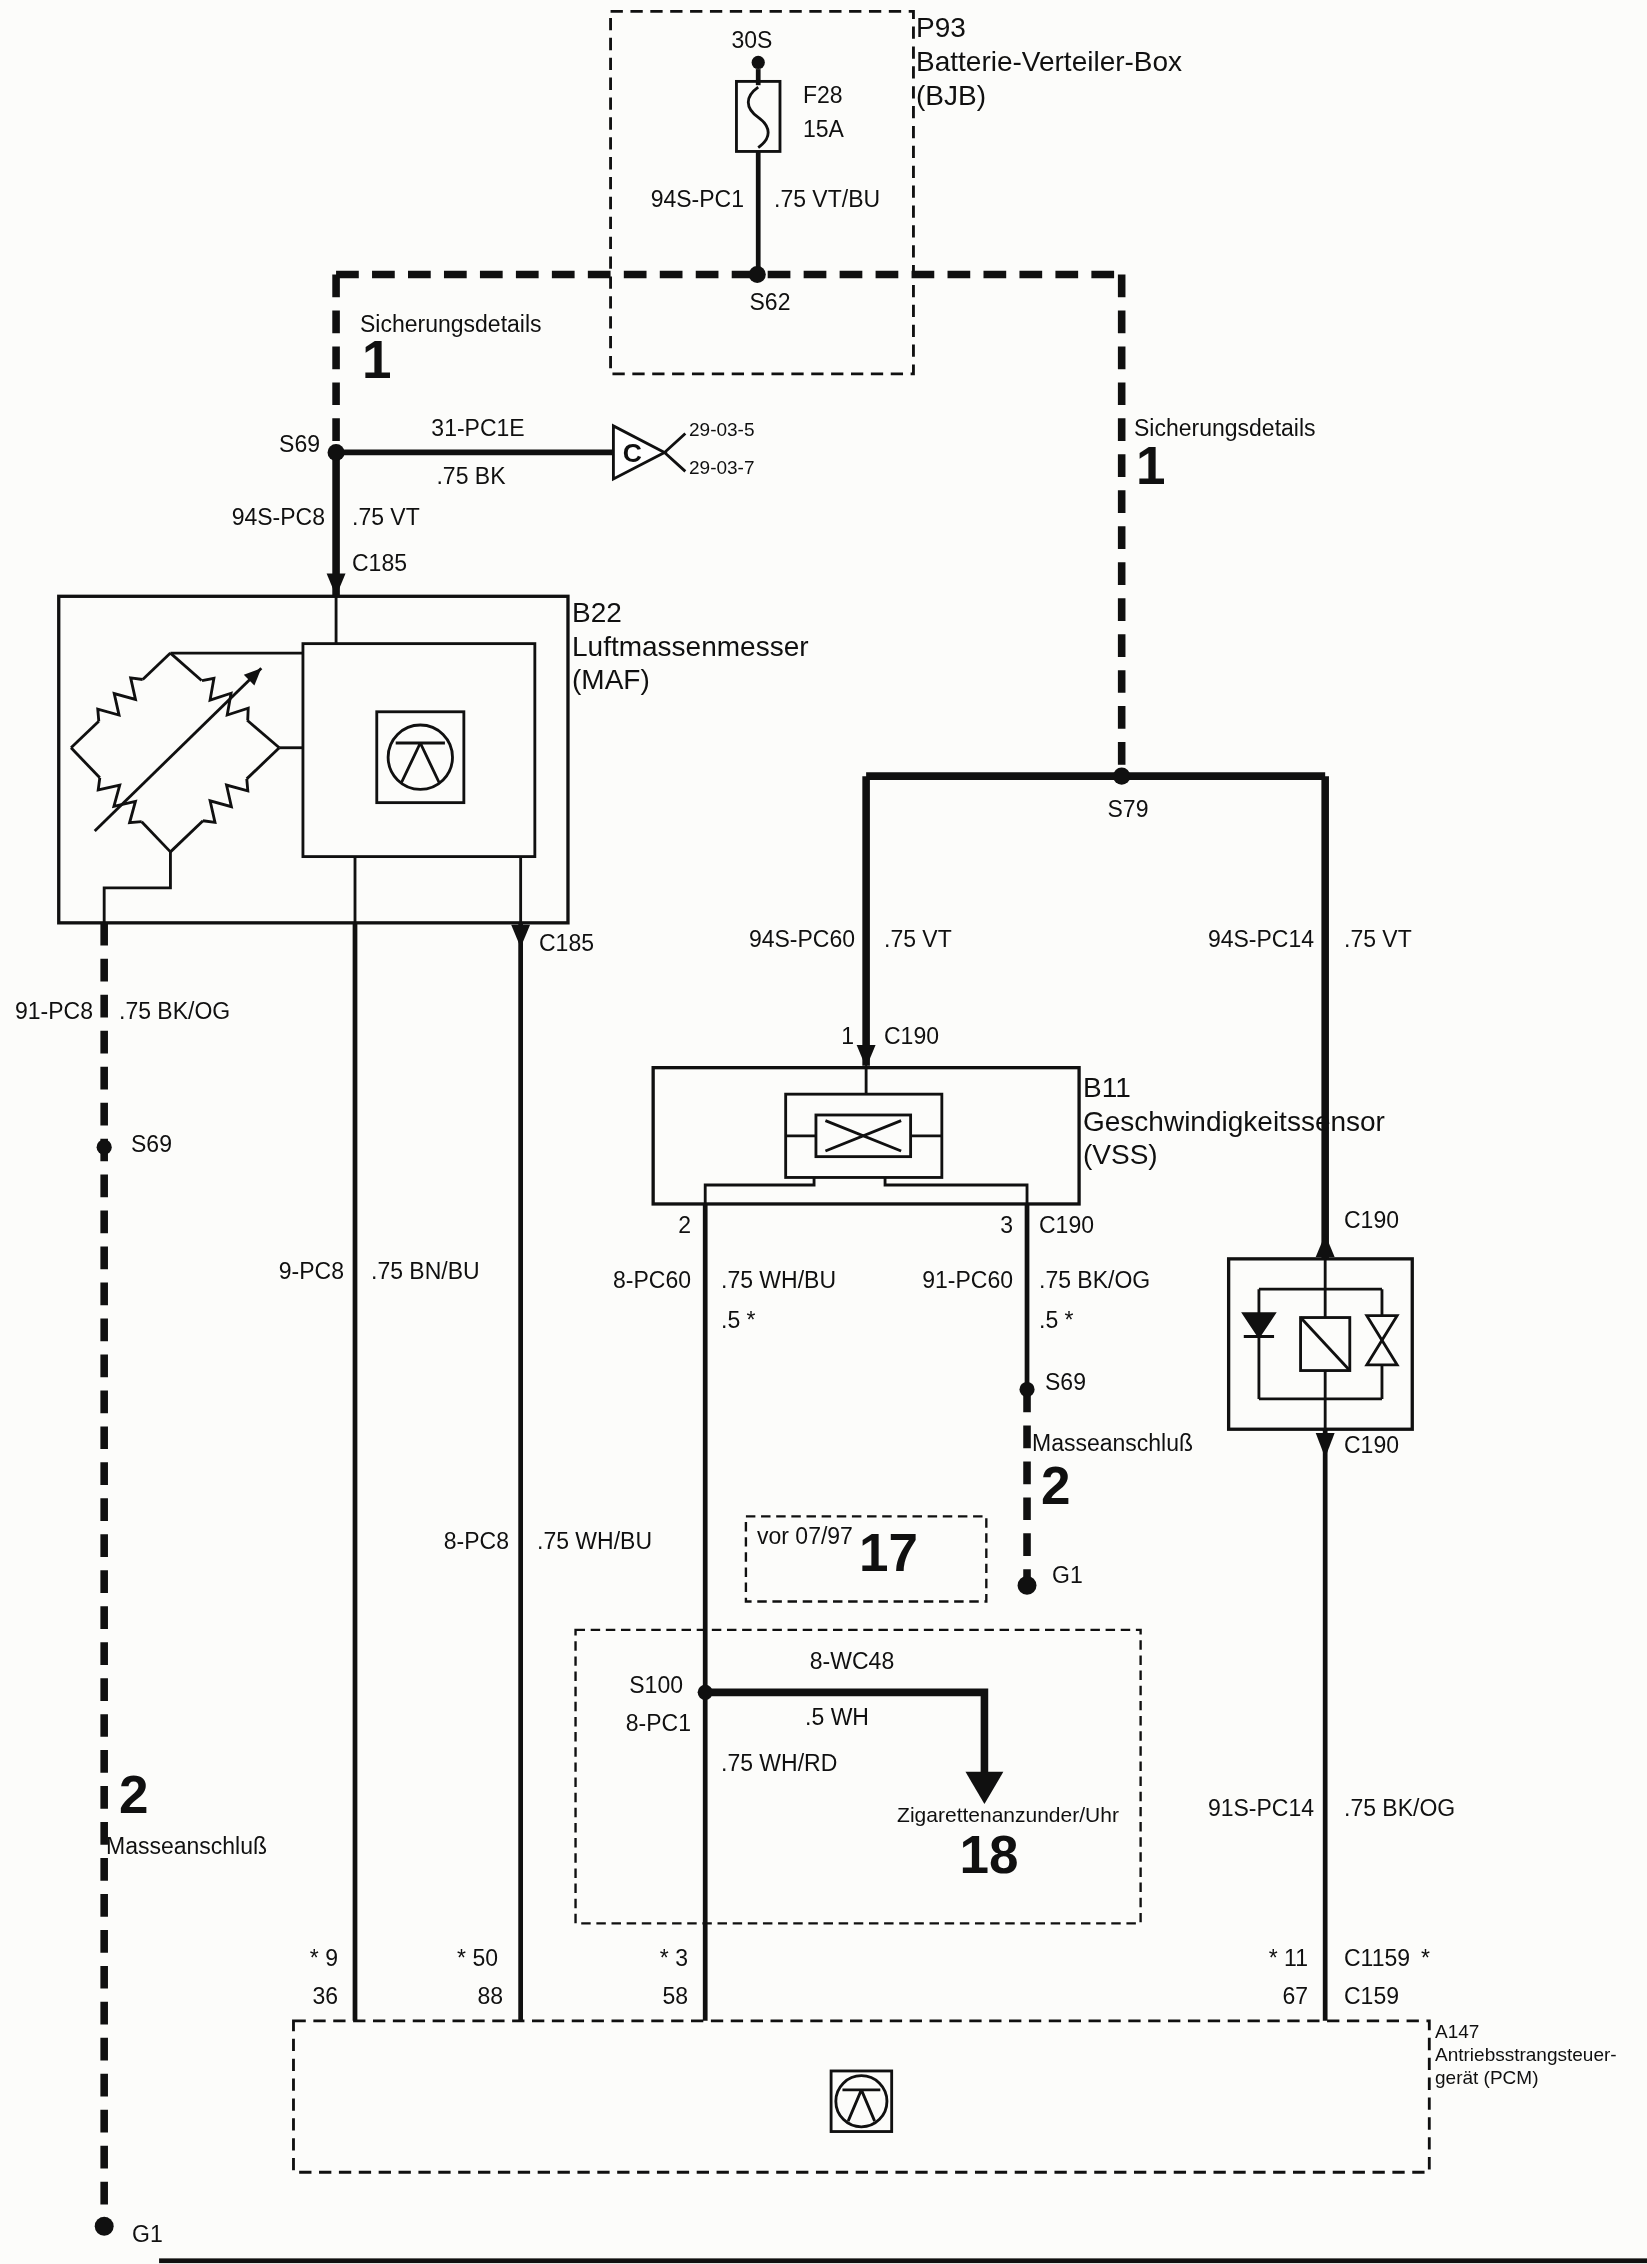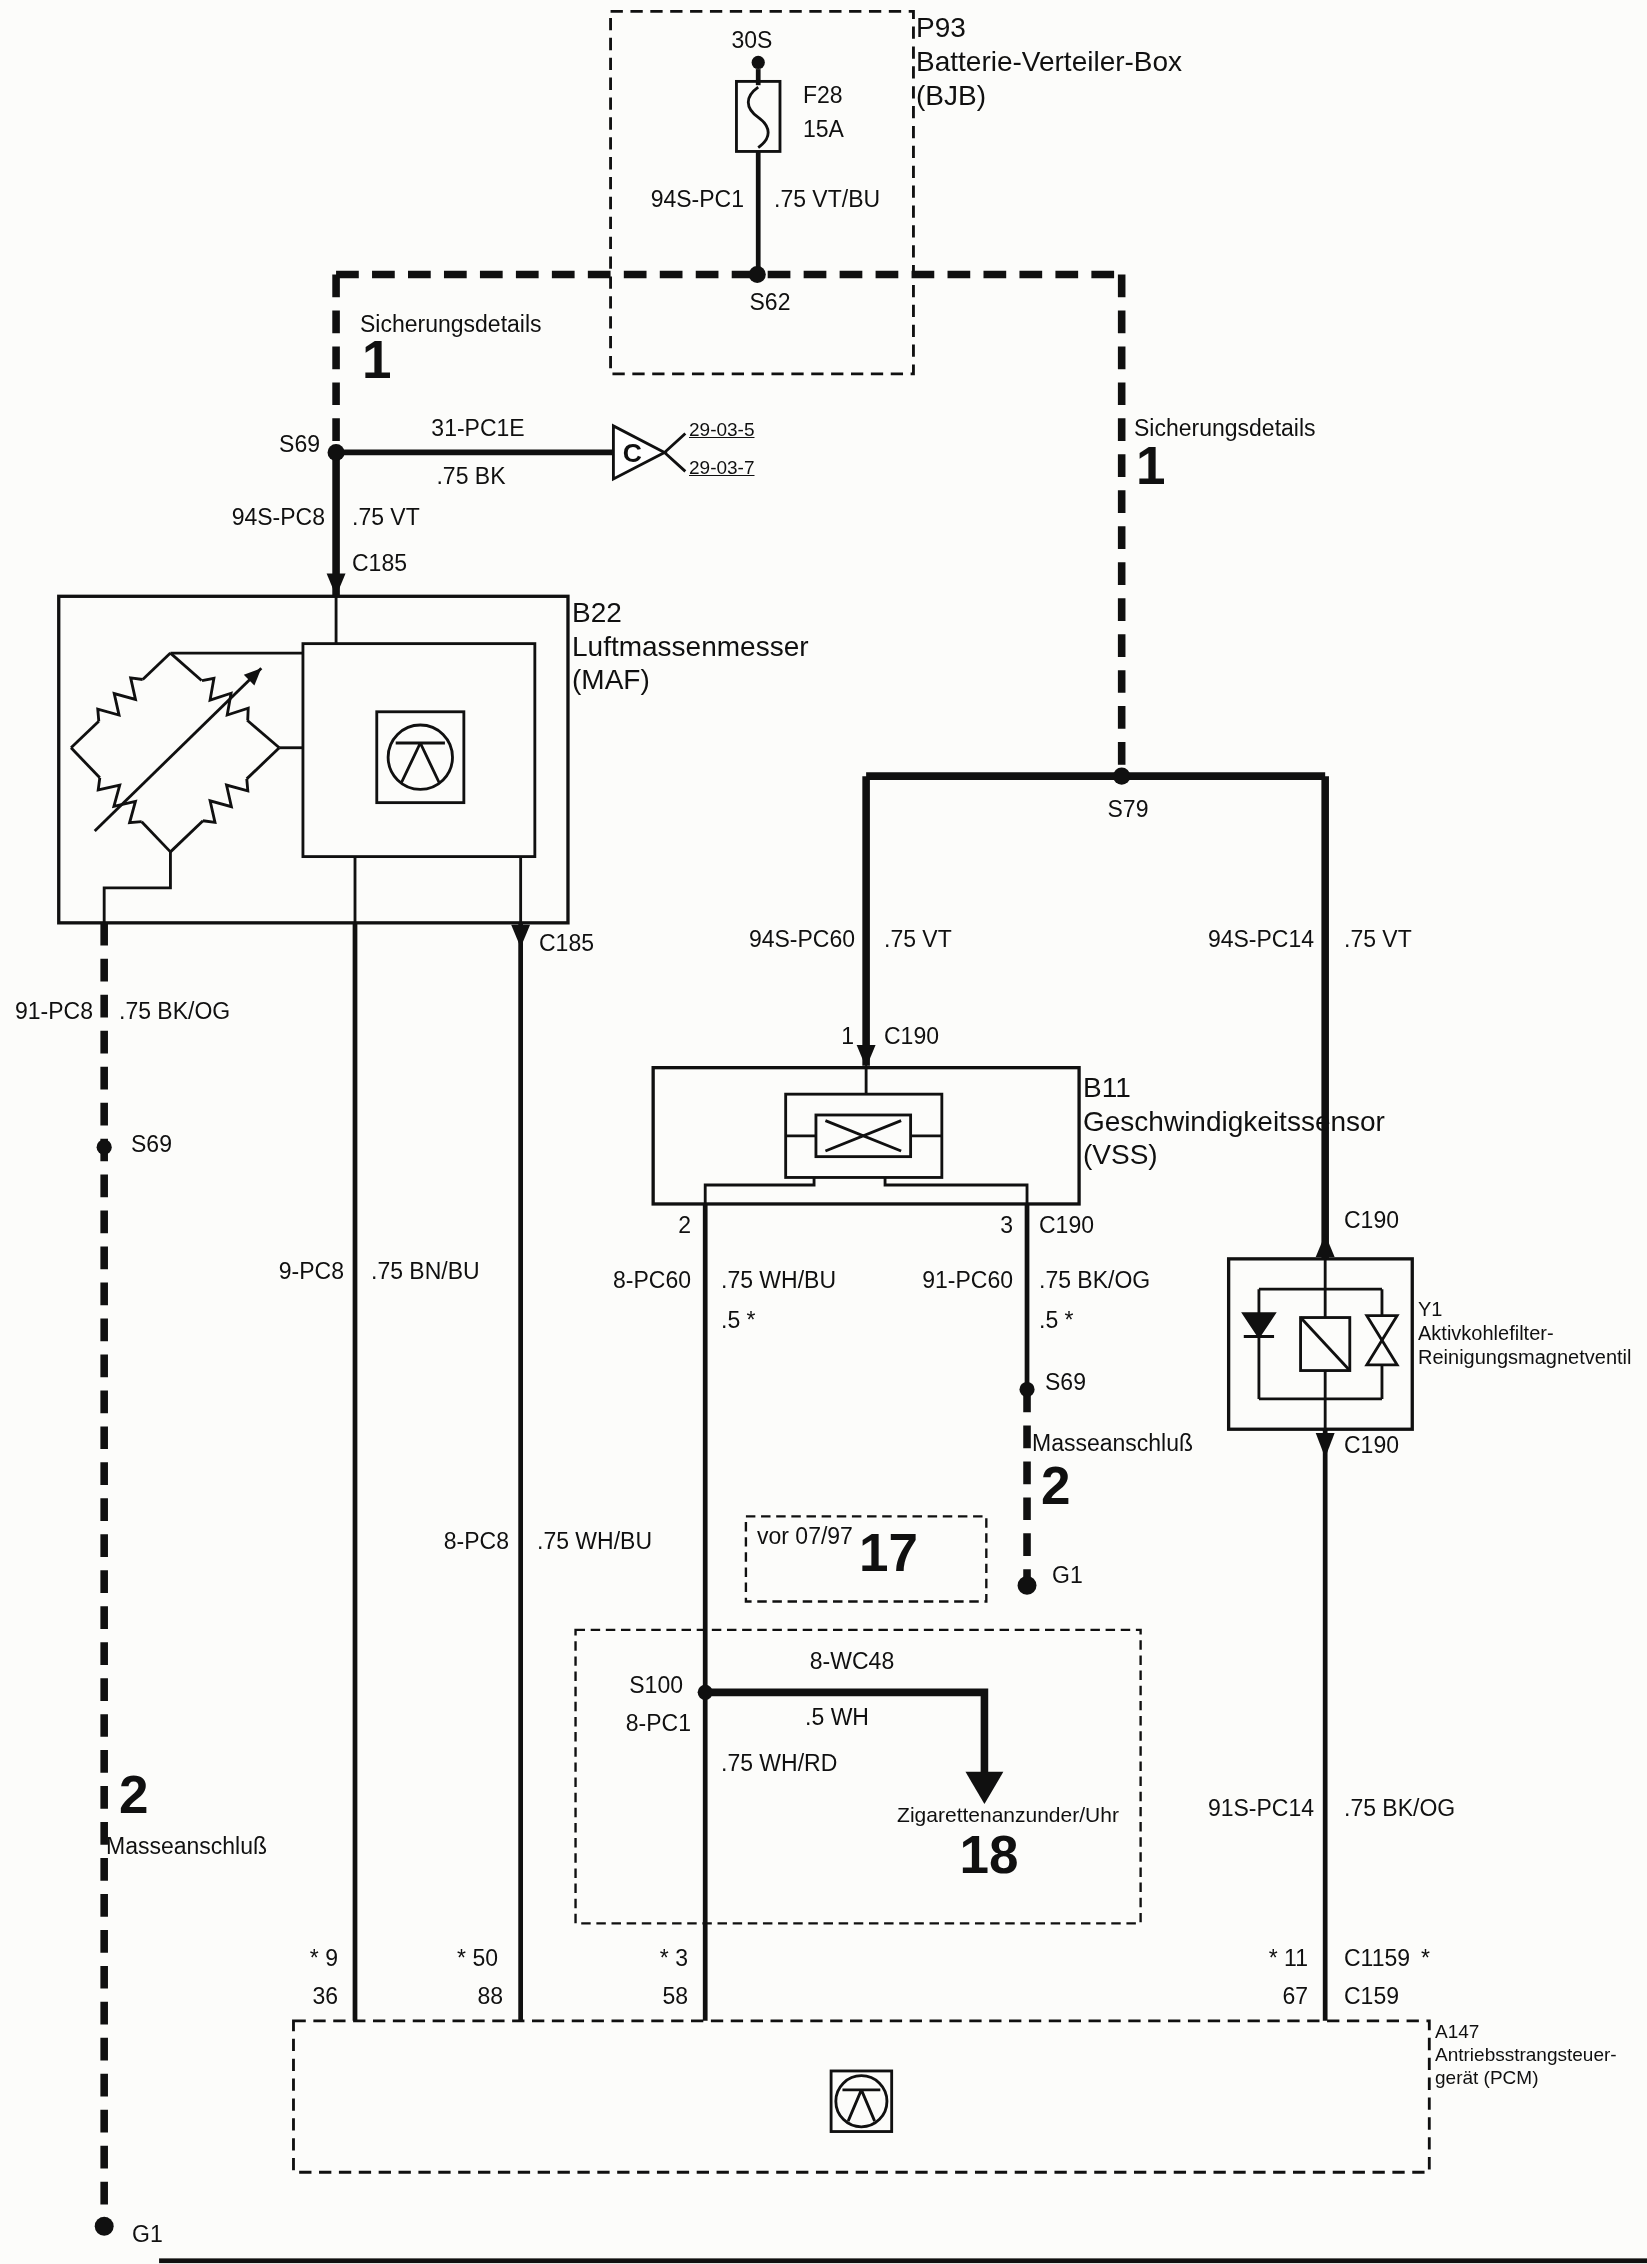--- a/index.html
+++ b/index.html
@@ -3,21 +3,21 @@
 <meta charset="utf-8">
 <style>
   html,body{margin:0;padding:0;background:#e8e8e4;}
   .canvas{
     position:relative;width:1648px;height:2265px;margin:0 auto;
     background:#fcfcfa;color:#101010;
     font-family:"Liberation Sans", sans-serif;overflow:hidden;
   }
   .wires{position:absolute;left:0;top:0;}
   .lbl{position:absolute;font-size:23px;line-height:1.05;white-space:nowrap;}
-  .sm{font-size:19px;text-decoration:underline;}
+  .sm{font-size:19px;}
   .big{font-size:53px;font-weight:bold;line-height:1;}
   .ul{}
   .ra{transform:translateX(-100%);}
   .ca{transform:translateX(-50%);}
   .blk{position:absolute;font-size:28px;line-height:1.2;white-space:nowrap;}
   .blk span{display:block;}
   
   .box{fill:none;stroke:#101010;stroke-width:3.5;}
   .box3{fill:none;stroke:#101010;stroke-width:3;}
   .dashbox{fill:none;stroke:#101010;stroke-width:3;stroke-dasharray:13 8;}
@@ -236,25 +236,20 @@
   <span class="lbl ra" style="left:1013px;top:1268px">91-PC60</span>
   <span class="lbl" style="left:1039px;top:1268px">.75 BK/OG</span>
   <span class="lbl" style="left:1039px;top:1308px">.5 *</span>
 
   <span class="lbl ul" style="left:1045px;top:1370px">S69</span>
   <span class="lbl" style="left:1032px;top:1431px">Masseanschluß</span>
   <span class="lbl big" style="left:1041px;top:1459px">2</span>
   <span class="lbl ul" style="left:1052px;top:1563px">G1</span>
 
   <span class="lbl ul" style="left:1344px;top:1208px">C190</span>
-  <div class="blk" style="left:1418px;top:1297px;font-size:20px">
-    <span>Y1</span>
-    <span>Aktivkohlefilter-</span>
-    <span>Reinigungsmagnetventil</span>
-  </div>
   <span class="lbl ul" style="left:1344px;top:1433px">C190</span>
   <span class="lbl ra" style="left:1314px;top:1796px">91S-PC14</span>
   <span class="lbl" style="left:1344px;top:1796px">.75 BK/OG</span>
 
   <span class="lbl" style="left:757px;top:1524px">vor 07/97</span>
   <span class="lbl big" style="left:859px;top:1526px">17</span>
 
   <span class="lbl ra ul" style="left:683px;top:1673px">S100</span>
   <span class="lbl ca" style="left:852px;top:1649px">8-WC48</span>
   <span class="lbl ca" style="left:837px;top:1705px">.5 WH</span>

